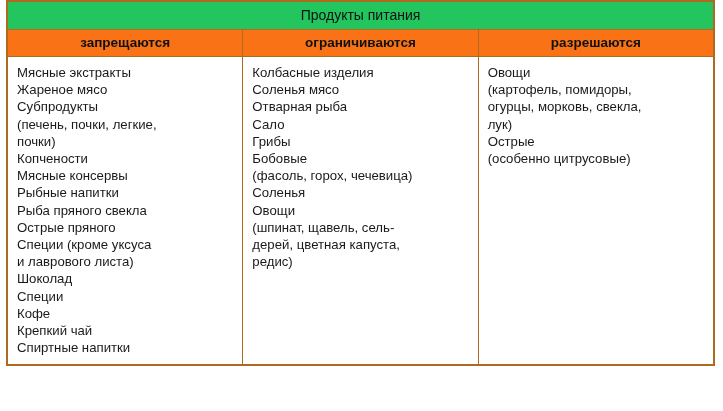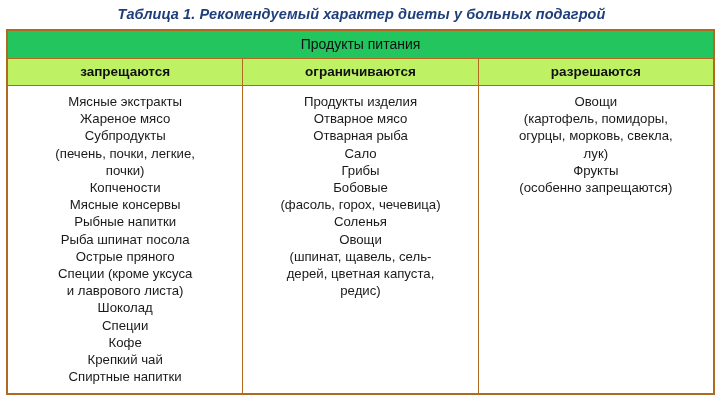--- a/index.html
+++ b/index.html
@@ -49,53 +49,51 @@
   }
   .hdr-top {
     background: #22c55e;
     text-align: center;
     font-weight: normal;
     font-size: 14px;
     padding: 5px 0 6px 0;
     color: #111;
   }
   .hdr-sub {
-    background: #bef264;
+    background: #f97316;
     text-align: center;
     font-weight: bold;
     font-size: 13.5px;
     padding: 5px 0 6px 0;
     color: #111;
   }
   .cell {
     padding: 7px 9px 8px 9px;
     font-size: 13.2px;
     line-height: 17.2px;
   }
   .cell ul {
     list-style: none;
     margin: 0;
     padding: 0;
   }
   .cell li {
     margin: 0;
     padding: 0;
     white-space: pre-wrap;
-    text-align: center;
   }
   .col1 { width: 33.1%; }
   .col2 { width: 33.7%; }
   .col3 { width: 33.2%; }
 </style>
 </head>
 <body>
 
 <div class="page">
 
-  <div class="caption">Таблица 1. Рекомендуемый характер диеты у больных подагрой</div>
 
   <div class="table">
     <table>
       <tbody>
           <tr>
         <th class="hdr-top" colspan="3">Продукты питания</th>
       </tr>
       <tr>
         <th class="hdr-sub col1">запрещаются</th>
         <th class="hdr-sub col2">ограничиваются</th>
@@ -105,55 +103,55 @@
         <td class="cell col1">
           <ul>
                 <li>Мясные экстракты</li>
                 <li>Жареное мясо</li>
                 <li>Субпродукты</li>
                 <li>(печень, почки, легкие,</li>
                 <li>почки)</li>
                 <li>Копчености</li>
                 <li>Мясные консервы</li>
                 <li>Рыбные напитки</li>
-                <li>Рыба шпинат посола</li>
+                <li>Рыба пряного свекла</li>
                 <li>Острые пряного</li>
                 <li>Специи (кроме уксуса</li>
                 <li>и лаврового листа)</li>
                 <li>Шоколад</li>
                 <li>Специи</li>
                 <li>Кофе</li>
                 <li>Крепкий чай</li>
                 <li>Спиртные напитки</li>
               </ul>
         </td>
         <td class="cell col2">
           <ul>
-                <li>Продукты изделия</li>
-                <li>Отварное мясо</li>
+                <li>Колбасные изделия</li>
+                <li>Соленья мясо</li>
                 <li>Отварная рыба</li>
                 <li>Сало</li>
                 <li>Грибы</li>
                 <li>Бобовые</li>
                 <li>(фасоль, горох, чечевица)</li>
                 <li>Соленья</li>
                 <li>Овощи</li>
                 <li>(шпинат, щавель, сель-</li>
                 <li>дерей, цветная капуста,</li>
                 <li>редис)</li>
               </ul>
         </td>
         <td class="cell col3">
           <ul>
                 <li>Овощи</li>
                 <li>(картофель, помидоры,</li>
                 <li>огурцы, морковь, свекла,</li>
                 <li>лук)</li>
-                <li>Фрукты</li>
-                <li>(особенно запрещаются)</li>
+                <li>Острые</li>
+                <li>(особенно цитрусовые)</li>
               </ul>
         </td>
       </tr>
     </tbody>
       </table>
   </div>
 
 </div>
 
 </body></html>

